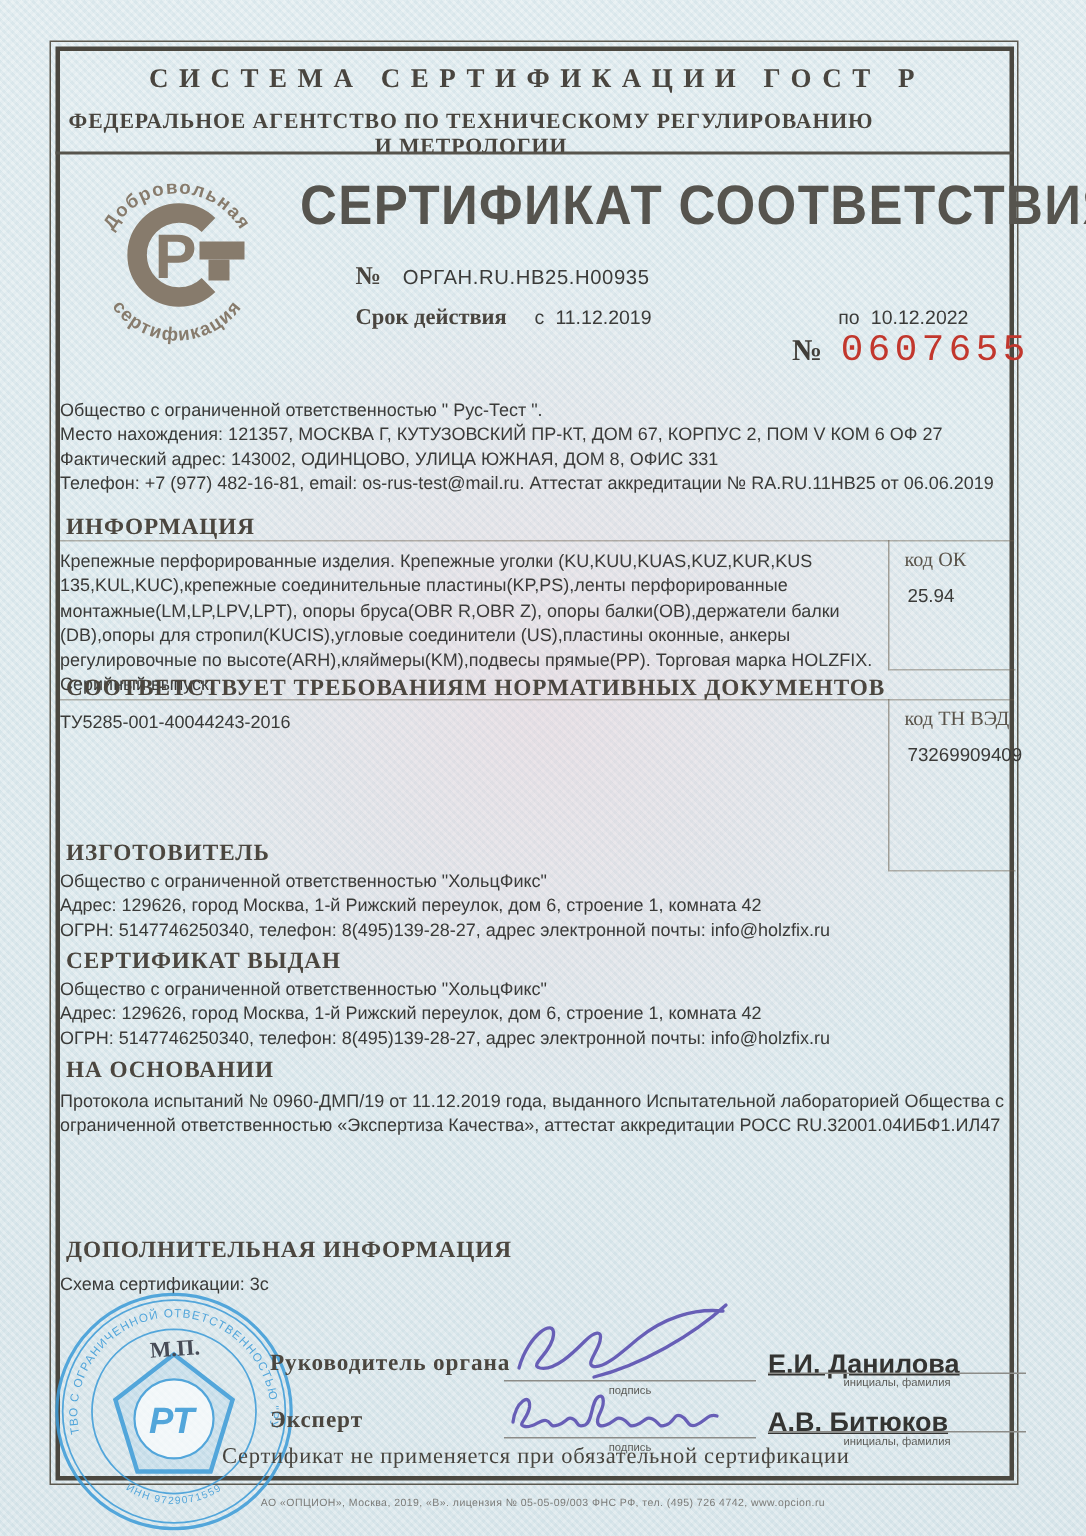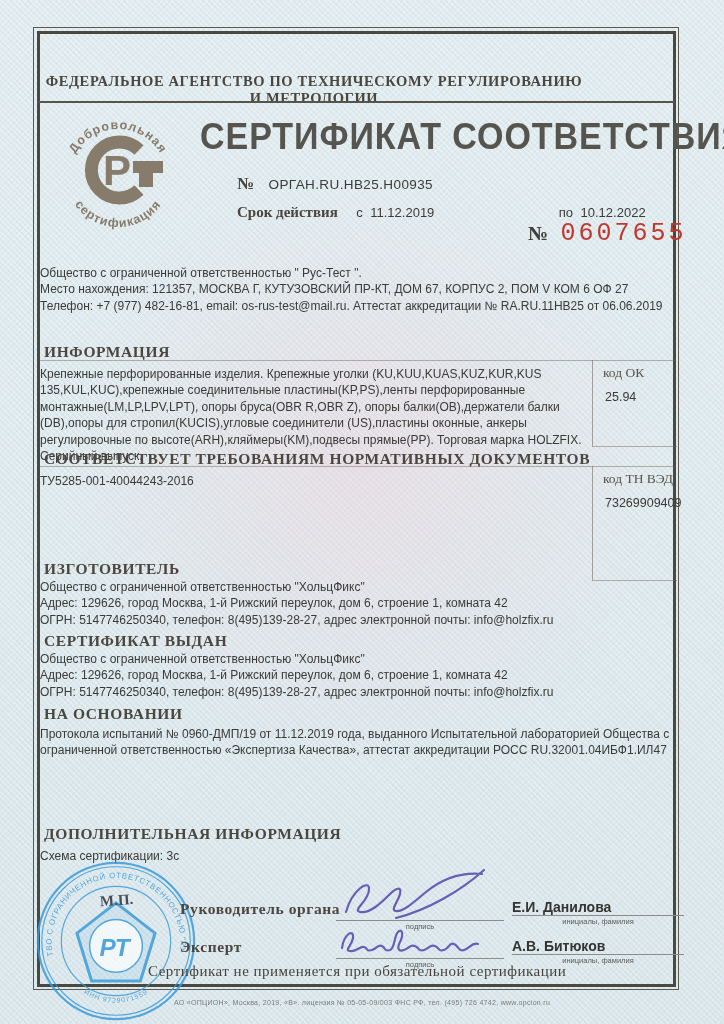--- a/index.html
+++ b/index.html
@@ -19,37 +19,38 @@
   .body-line{font-size:12px;line-height:16.4px;color:#3a3a38;}
   .frame{left:33px;top:27px;width:644px;height:961px;border:1.5px solid #5c594f;}
   .frame-inner{position:absolute;inset:2.5px;border:3px solid #4b4840;}
   .hrule{border-top:1px solid rgba(108,98,82,.45);height:0;}
   .hrule-strong{border-top:2px solid #57544c;height:0;}
   .codebox{border-left:1px solid rgba(108,98,82,.55);border-bottom:1px solid rgba(108,98,82,.45);}
   .code-label{font-family:"Liberation Serif",serif;font-size:13.5px;color:#59534a;padding:5px 0 0 10px;}
   .code-value{font-size:12.5px;color:#3a3a38;padding:9px 0 0 12px;}
   .sign-line{border-top:1px solid #8c8c88;height:0;}
   .caption{font-size:7.5px;color:#5c5c58;text-align:center;}
-  .name-txt{font-size:14px;font-weight:600;color:#343432;}
+  .name-txt{font-size:18px;font-weight:600;color:#343432;text-decoration:underline;}
   .logo-fill{fill:var(--logo-brown,#877b6c);}
   .logo-stroke{stroke:var(--logo-brown,#877b6c);}
   .stamp-stroke{stroke:var(--stamp-blue,#3b9bd8);fill:none;}
   .stamp-text{fill:var(--stamp-blue,#3b9bd8);}
   .ink{stroke:var(--ink-blue,#5a4fb0);fill:none;stroke-width:2.2;stroke-linecap:round;stroke-linejoin:round;opacity:.9;}
   .red-num{font-family:"Liberation Mono",monospace;font-size:25px;letter-spacing:3px;color:var(--accent-red,#c2372d);}
 </style>
 </head>
 <body>
 
 <div class="page">
 
   <div class="abs frame">
     <div class="frame-inner"></div>
   </div>
 
+  <div class="abs serif" style="top:42px;left:40px;width:636px;text-align:center;font-weight:bold;font-size:18px;letter-spacing:7px;">СИСТЕМА СЕРТИФИКАЦИИ ГОСТ Р</div>
   <div class="abs serif" style="top:73px;left:40px;width:548px;text-align:center;font-weight:bold;font-size:14.5px;letter-spacing:.6px;">ФЕДЕРАЛЬНОЕ АГЕНТСТВО ПО ТЕХНИЧЕСКОМУ РЕГУЛИРОВАНИЮ И МЕТРОЛОГИИ</div>
   <div class="abs hrule-strong" style="top:101px;left:37px;width:638px;"></div>
 
   <svg class="abs" style="left:55px;top:108px;" width="126" height="126" viewBox="0 0 126 126">
     <defs>
       <path id="arcTop" d="M 14 70 A 49 49 0 0 1 112 70"></path>
       <path id="arcBot" d="M 10 66 A 53 53 0 0 0 116 66"></path>
     </defs>
     <text class="logo-fill" style="font-family:'Liberation Sans',sans-serif;font-weight:bold;font-size:12.5px;letter-spacing:1px;">
       <textPath href="#arcTop" startOffset="50%" text-anchor="middle">Добровольная</textPath>
@@ -79,20 +80,21 @@
   </div>
 
   <div class="abs" style="left:528px;top:219px;white-space:nowrap;">
     <span class="serif" style="font-size:20px;font-weight:bold;color:#413e39;">№</span>
     <span class="red-num" style="margin-left:8px;">0607655</span>
   </div>
 
   <div class="abs" style="left:40px;top:265px;width:634px;">
     <div class="body-line">Общество с ограниченной ответственностью " Рус-Тест ".</div>
     <div class="body-line">Место нахождения: 121357, МОСКВА Г, КУТУЗОВСКИЙ ПР-КТ, ДОМ 67, КОРПУС 2, ПОМ V КОМ 6 ОФ 27</div>
+    <div class="body-line">Фактический адрес: 143002, ОДИНЦОВО, УЛИЦА ЮЖНАЯ, ДОМ 8, ОФИС 331</div>
     <div class="body-line">Телефон: +7 (977) 482-16-81, email: os-rus-test@mail.ru. Аттестат аккредитации № RA.RU.11НВ25 от 06.06.2019</div>
   </div>
 
   <div class="abs sec-title" style="left:44px;top:343px;">ИНФОРМАЦИЯ</div>
   <div class="abs hrule" style="top:360px;left:40px;width:636px;"></div>
   <div class="abs body-line" style="left:40px;top:366px;width:548px;">Крепежные перфорированные изделия. Крепежные уголки (KU,KUU,KUAS,KUZ,KUR,KUS 135,KUL,KUC),крепежные соединительные пластины(KP,PS),ленты перфорированные монтажные(LM,LP,LPV,LPT), опоры бруса(OBR R,OBR Z), опоры балки(OB),держатели балки (DB),опоры для стропил(KUCIS),угловые соединители (US),пластины оконные, анкеры регулировочные по высоте(ARH),кляймеры(KM),подвесы прямые(PP). Торговая марка HOLZFIX. Серийный выпуск.</div>
   <div class="abs codebox" style="left:592px;top:360px;width:84px;height:86px;">
     <div class="code-label">код ОК</div>
     <div class="code-value">25.94</div>
   </div>

